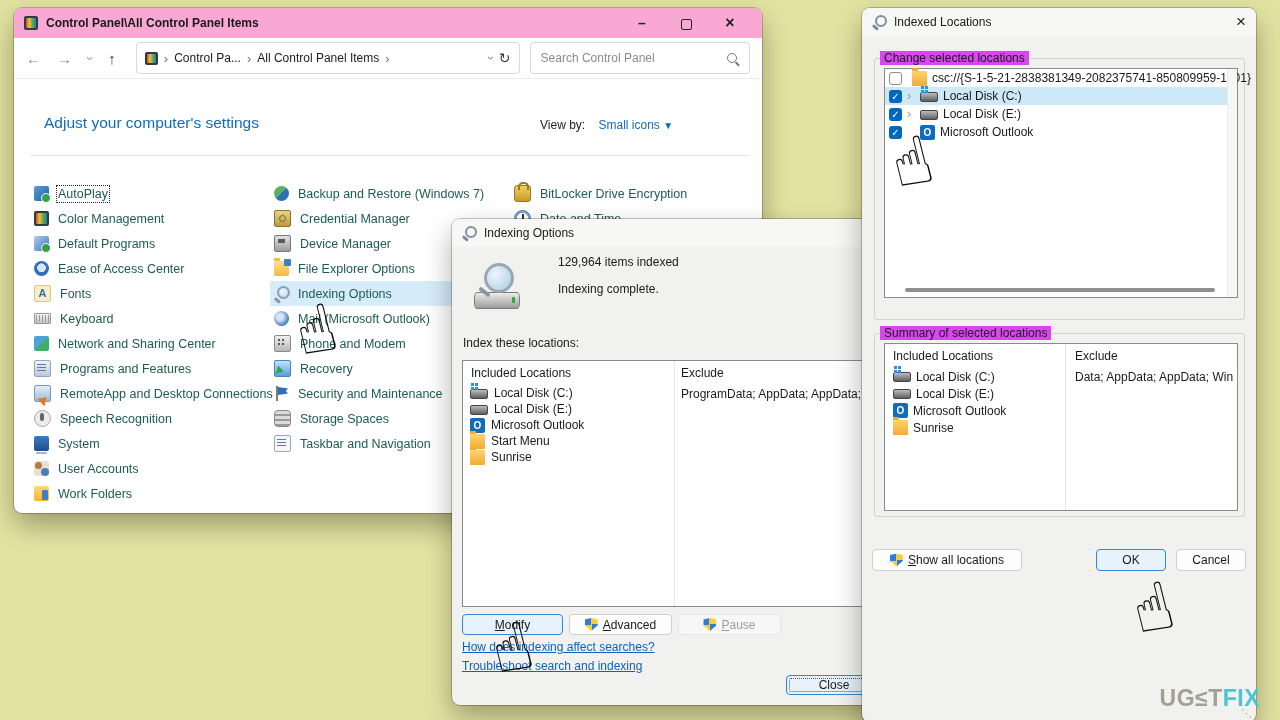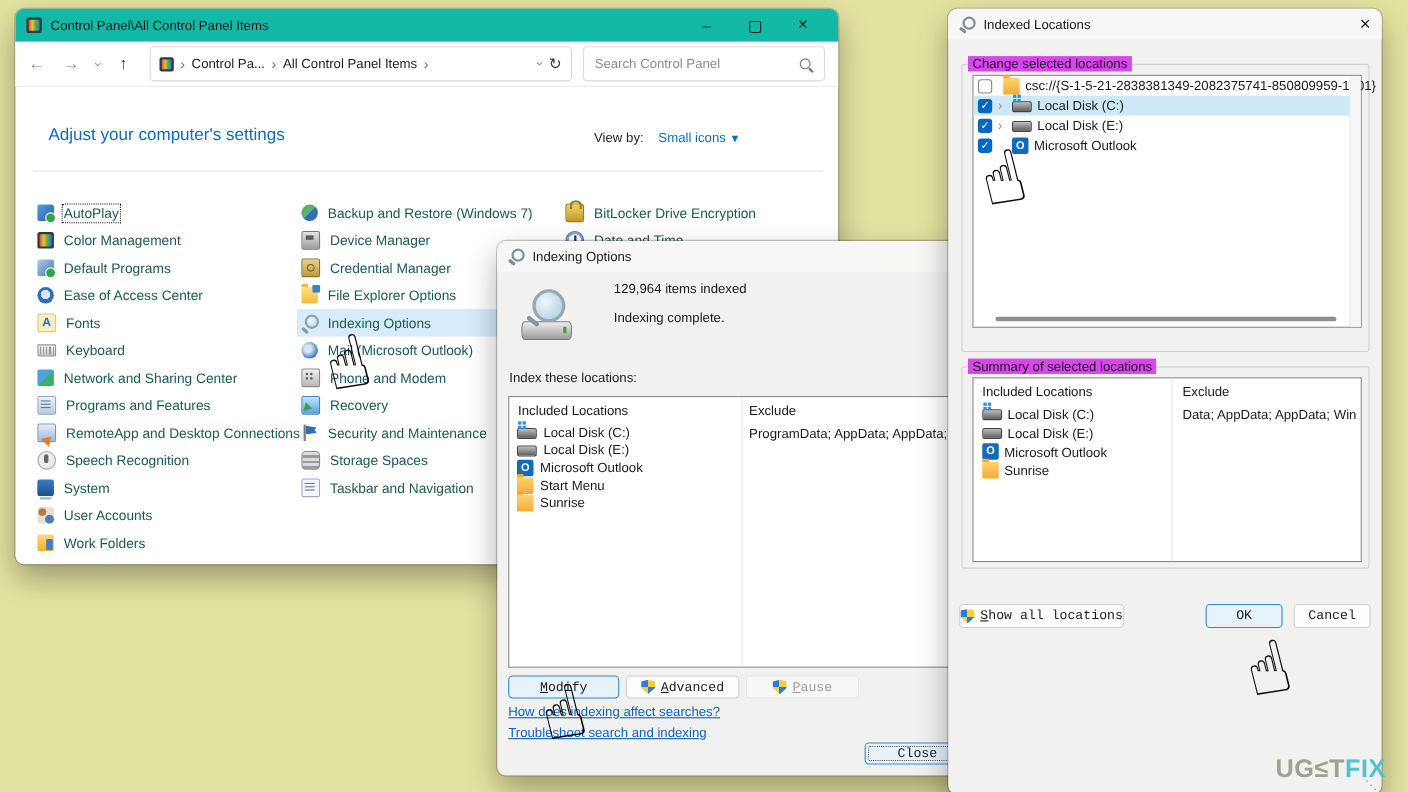--- a/index.html
+++ b/index.html
@@ -6,21 +6,21 @@
   body{font-family:"Liberation Sans",sans-serif;}
   .stage{position:relative;width:1280px;height:720px;overflow:hidden;background:#e3e3a1;font-size:12px;color:#1a1a1a;}
 
   
   .win{position:absolute;border-radius:8px;box-shadow:0 12px 28px rgba(0,0,0,.32),0 0 0 1px rgba(0,0,0,.22);}
   .titlebar{display:flex;align-items:center;height:30px;padding:0 10px;border-radius:8px 8px 0 0;}
   .title-text{margin-left:8px;font-size:12px;color:#191919;white-space:nowrap;}
 
   
   .main-win{left:14px;top:8px;width:748px;height:505px;background:#fff;z-index:10;}
-  .main-win .titlebar{background:#14b8a6;}
+  .main-win .titlebar{background:#f9a8d4;font-weight:bold;}
   .win-controls{margin-left:auto;display:flex;align-items:center;}
   .win-controls .wc{width:44px;text-align:center;font-size:14px;color:#222;line-height:30px;}
   .wc-max{display:inline-block;width:9px;height:9px;border:1px solid #222;border-radius:2px;vertical-align:middle;}
 
   .toolbar{display:flex;align-items:center;height:40px;padding:0 12px;background:#fff;border-bottom:1px solid #ececec;}
   .nav-ic{font-size:15px;color:#8a8a8a;margin-right:16px;}
   .nav-ic.dark{color:#3a3a3a;}
   .nav-chev{font-size:13px;color:#9a9a9a;margin-right:16px;display:inline-block;transform:rotate(90deg);}
   .addr{display:flex;align-items:center;gap:6px;width:376px;height:30px;margin-left:4px;padding:0 8px;border:1px solid #d9d9d9;border-radius:4px;background:#fff;white-space:nowrap;}
   .crumb{color:#1c1c1c;}
@@ -127,21 +127,21 @@
   .ix-count{position:absolute;left:106px;top:36px;}
   .ix-status{position:absolute;left:106px;top:63px;}
   .ix-loclabel{position:absolute;left:11px;top:117px;}
   .listbox{position:absolute;background:#fff;border:1px solid #8a8a8a;}
   .ix-list{left:10px;top:141px;width:423px;height:245px;overflow:hidden;}
   .list-divider{position:absolute;top:0;bottom:0;width:1px;background:#e6e6e6;}
   .list-h{position:absolute;top:5px;color:#1a1a1a;}
   .ix-items{position:absolute;left:2px;top:24px;right:216px;}
   .ix-row{height:16px;display:flex;align-items:center;gap:6px;padding:0 5px;white-space:nowrap;}
   .exclude-text{position:absolute;top:26px;white-space:nowrap;overflow:hidden;}
-  .btn{position:absolute;display:flex;align-items:center;justify-content:center;gap:5px;height:21px;background:#fdfdfd;border:1px solid #cfcfcf;border-radius:4px;font-size:12px;color:#1a1a1a;box-sizing:border-box;font-family:Liberation Mono, monospace;}
+  .btn{position:absolute;display:flex;align-items:center;justify-content:center;gap:5px;height:21px;background:#fdfdfd;border:1px solid #cfcfcf;border-radius:4px;font-size:12px;color:#1a1a1a;box-sizing:border-box;}
   .btn.default{background:#e7f2fb;border:1px solid #2f89d8;}
   .btn.disabled{background:#f7f7f7;border-color:#e6e6e6;color:#9d9d9d;}
   .btn.focused::after{content:'';position:absolute;inset:2px;border:1px dotted #555;border-radius:2px;}
   .mnemonic{display:block;}
   .mnemonic::first-letter{text-decoration:underline;}
   .shield{width:13px;height:13px;flex:0 0 auto;background:conic-gradient(#f6cf36 0 25%,#2f7cd6 0 50%,#f6cf36 0 75%,#2f7cd6 0);clip-path:polygon(50% 0,100% 12%,100% 55%,50% 100%,0 55%,0 12%);}
   .link{position:absolute;color:#0b62c4;text-decoration:underline;white-space:nowrap;}
   .grip{position:absolute;right:4px;bottom:2px;color:#9a9a9a;font-size:11px;}
 
   .il-win{left:862px;top:8px;width:394px;height:714px;z-index:30;}
@@ -266,26 +266,26 @@
           <span class="ic ic-workfolders"></span>
           <span class="cp-label">Work Folders</span>
         </div>
       </div>
     <div class="cp-col cp-col1" id="cp-col-1">
         <div class="cp-item">
           <span class="ic ic-backup"></span>
           <span class="cp-label">Backup and Restore (Windows 7)</span>
         </div>
         <div class="cp-item">
+          <span class="ic ic-credential"></span>
+          <span class="cp-label">Credential Manager</span>
+        </div>
+        <div class="cp-item">
           <span class="ic ic-devmgr"></span>
           <span class="cp-label">Device Manager</span>
-        </div>
-        <div class="cp-item">
-          <span class="ic ic-credential"></span>
-          <span class="cp-label">Credential Manager</span>
         </div>
         <div class="cp-item">
           <span class="ic ic-fileexp"></span>
           <span class="cp-label">File Explorer Options</span>
         </div>
         <div class="cp-item hl">
           <span class="ic ic-indexing"></span>
           <span class="cp-label">Indexing Options</span>
         </div>
         <div class="cp-item">

